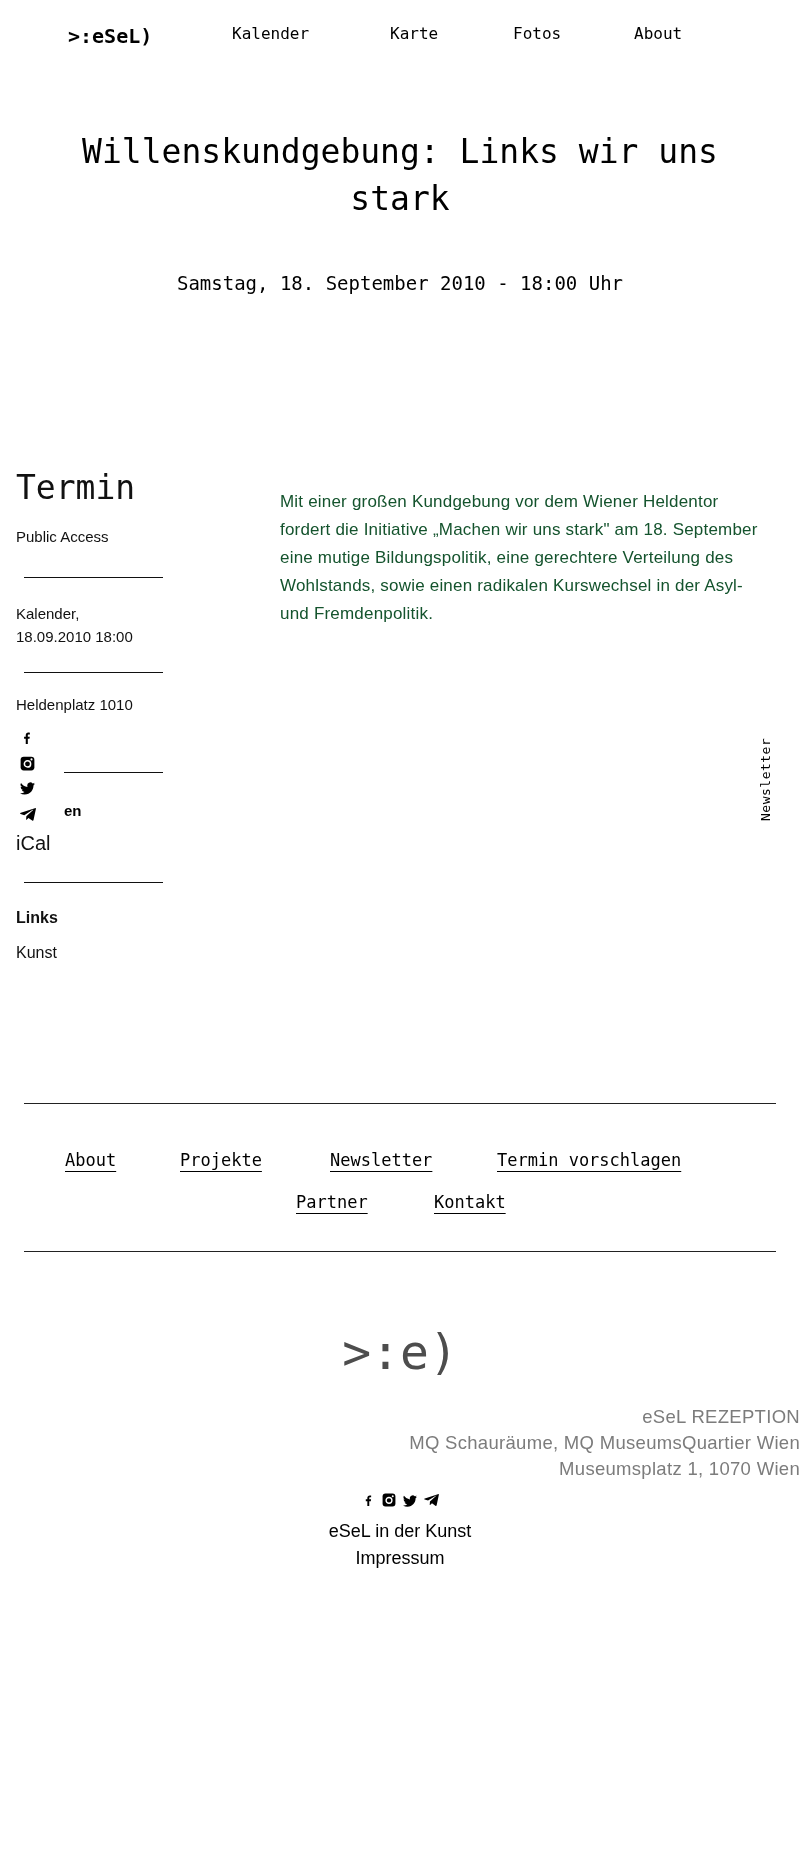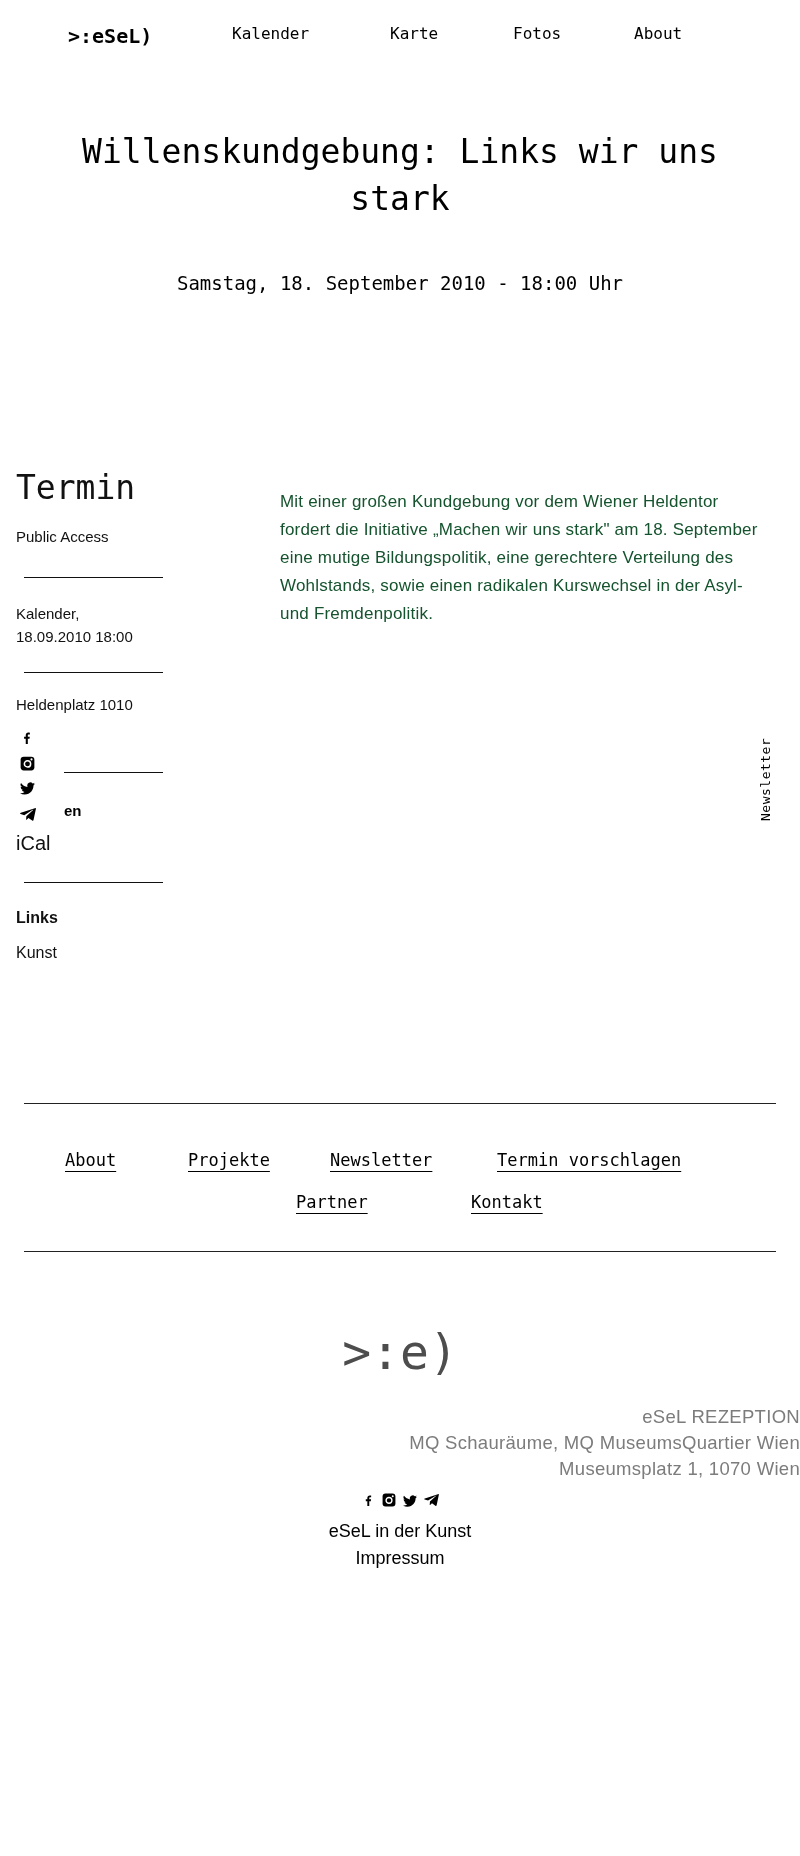--- a/index.html
+++ b/index.html
@@ -71,25 +71,25 @@
   }
 
   
   .divider { left: 24px; width: 752px; height: 0; border-top: 1px solid #222; }
   .divider1 { top: 1103px; }
   .divider2 { top: 1251px; }
   .fnav { top: 1150px; font-size: 17px; text-decoration: underline;
           text-underline-offset: 5px; text-decoration-thickness: 1px; }
   .fnav2 { top: 1192px; }
   .fnav-about { left: 65px; }
-  .fnav-projekte { left: 188px; }
+  .fnav-projekte { left: 180px; }
   .fnav-newsletter { left: 330px; }
   .fnav-termin { left: 497px; }
   .fnav-partner { left: 296px; }
-  .fnav-kontakt { left: 434px; margin-left: 37px; }
+  .fnav-kontakt { left: 434px; }
 
   
   .footer-logo {
     left: 0; right: 0; top: 1324px; text-align: center;
     font-size: 48px; color: #4d4d4d;
   }
   .footer-info {
     left: 0; right: 0; top: 1404px; text-align: right;
     font-size: 18.5px; line-height: 26px; color: #7c7c7c; letter-spacing: 0.3px;
   }

